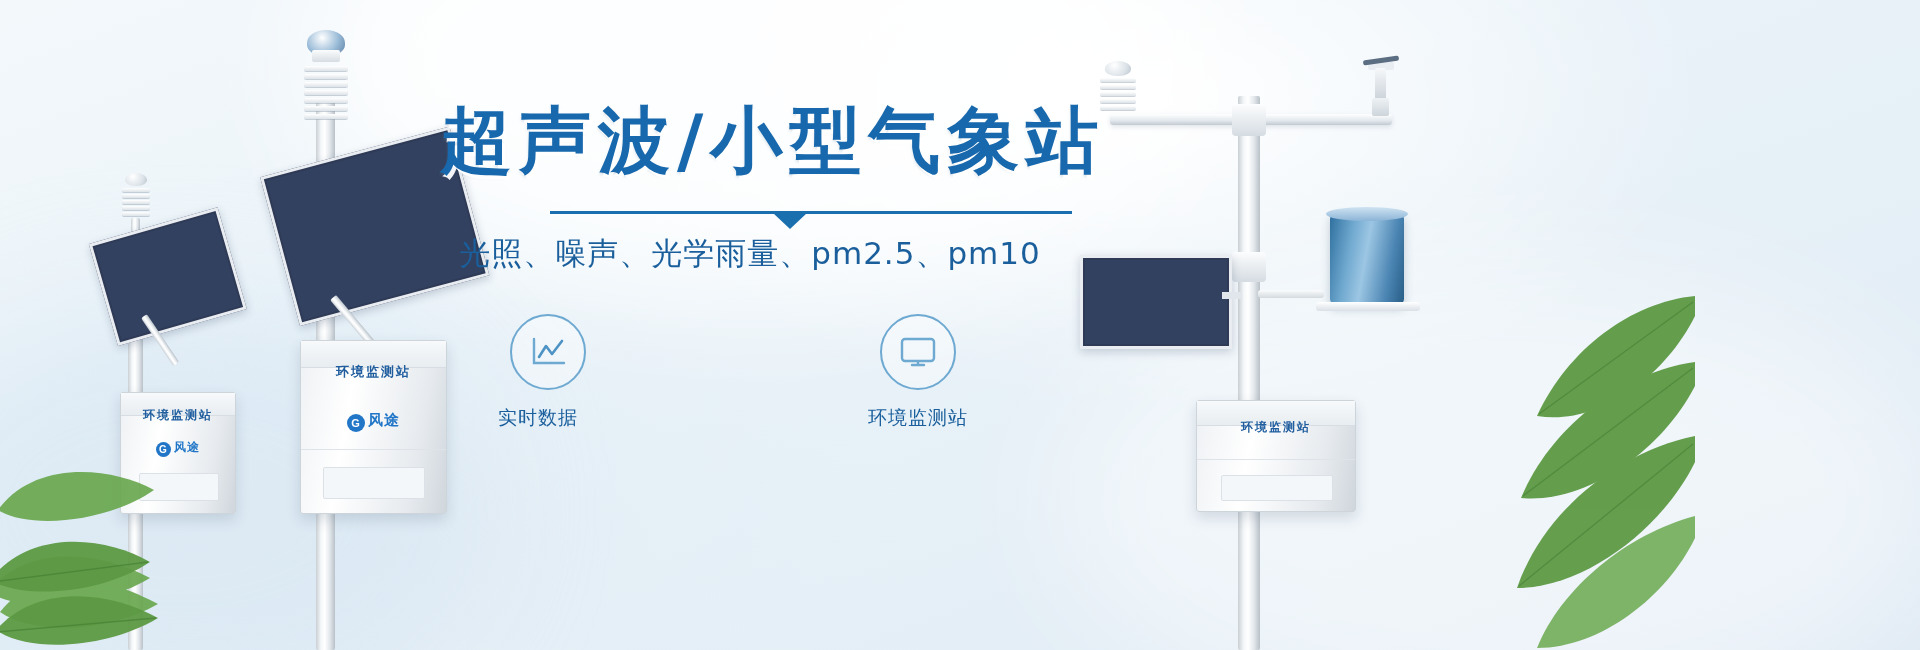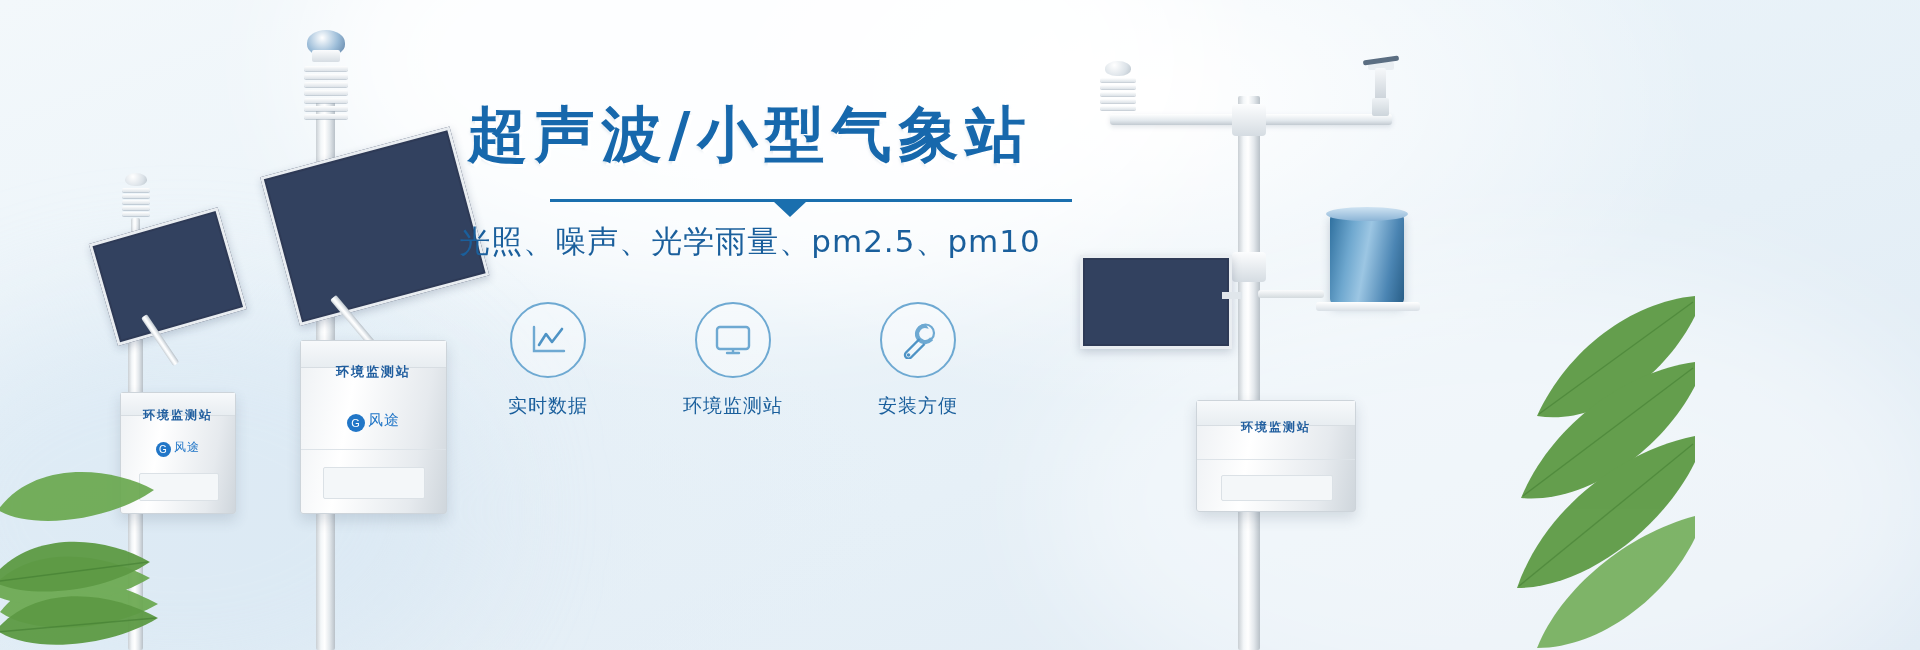--- a/index.html
+++ b/index.html
@@ -27,48 +27,48 @@
   .panel .cells{position:absolute;inset:2px;
      background-image:
       repeating-linear-gradient(to right, rgba(255,255,255,.30) 0 1px, rgba(255,255,255,0) 1px 17px),
       repeating-linear-gradient(to bottom, rgba(255,255,255,.30) 0 1px, rgba(255,255,255,0) 1px 15px),
       linear-gradient(125deg,#3d4d70 0%,#2b3burn 0%,#334463 40%,#46587d 75%,#2d3a55 100%);
      background-color:#32415f;}
   .box{position:absolute;background:linear-gradient(100deg,#eef1f4 0%,#ffffff 34%,#e6eaee 78%,#cfd6dc 100%);
        border:1px solid #cdd4da;border-radius:3px;box-shadow:0 6px 14px rgba(50,70,95,.16);}
   .box .strip{position:absolute;left:0;right:0;height:22px;background:linear-gradient(180deg,#f7f9fb,#e8edf1);border-bottom:1px solid #d7dde2;}
   .boxlabel{position:absolute;left:0;right:0;text-align:center;color:#1f5d9e;font-weight:bold;letter-spacing:2px;}
-  .brand{position:absolute;left:0;right:0;text-align:center;color:#2176c7;font-weight:normal;letter-spacing:1px;white-space:nowrap;}
+  .brand{position:absolute;left:0;right:0;text-align:center;color:#2176c7;font-weight:bold;letter-spacing:1px;white-space:nowrap;}
   .brand .mark{display:inline-block;width:15px;height:15px;border-radius:50%;
       background:#2176c7;color:#fff;font-size:10px;line-height:15px;text-align:center;margin-right:3px;vertical-align:-2px;}
   .sensor-stack{position:absolute;}
   .sensor-stack .fin{position:absolute;left:0;right:0;height:4px;background:linear-gradient(180deg,#ffffff,#dde3e8);border-radius:3px;box-shadow:0 1px 0 rgba(140,155,170,.45);}
   .cap{position:absolute;border-radius:50% 50% 44% 44%;background:radial-gradient(circle at 36% 28%,#ffffff,#dbe2e8 62%,#b9c3cb 100%);}
   .vane{position:absolute;background:#e9eef2;border-radius:2px;}
 
   
   .leaf{position:absolute;pointer-events:none;}
 
   
   #textblock{position:absolute;left:440px;top:104px;width:620px;}
   #title{
-    font-size:60px;line-height:1;font-weight:bold;color:#1768ac;
+    font-size:72px;line-height:1;font-weight:bold;color:#1768ac;
     letter-spacing:7px;white-space:nowrap;text-align:center;
     text-shadow:3px 4px 0 rgba(255,255,255,.95), 0 2px 3px rgba(120,150,175,.25);
     font-family:"DejaVu Sans","Liberation Sans",sans-serif;
   }
   #divider{position:relative;height:26px;margin-top:26px;}
   #divider .line{position:absolute;left:110px;right:-12px;top:9px;height:3px;background:#1a6fae;}
   #divider .tri{position:absolute;left:333px;top:11px;width:0;height:0;
       border-left:17px solid transparent;border-right:17px solid transparent;border-top:16px solid #1a6fae;}
   .subline{font-size:31px;line-height:50px;color:#1a5f9c;letter-spacing:1px;white-space:nowrap;text-align:center;
       font-family:"DejaVu Sans","Liberation Sans",sans-serif;}
 
   #features{display:flex;justify-content:space-between;width:470px;margin:36px auto 0 58px;}
-  .feature{width:100px;text-align:center;}
+  .feature{width:100px;text-align:left;}
   .fcircle{width:72px;height:72px;border-radius:50%;border:2px solid #6ea9d2;margin:0 auto;
       display:flex;align-items:center;justify-content:center;background:rgba(255,255,255,.35);}
   .flabel{margin-top:15px;font-size:19px;color:#1a5f9c;letter-spacing:1px;white-space:nowrap;
       font-family:"DejaVu Sans","Liberation Sans",sans-serif;}
   svg{display:block;}
 </style>
 </head>
 <body>
 
 <div id="banner">
@@ -247,28 +247,17 @@
         <div class="fcircle">
           <svg width="42" height="34" viewBox="0 0 42 34">
             <rect x="5" y="4" width="32" height="22" rx="3" fill="none" stroke="#6ea9d2" stroke-width="2.4"></rect>
             <path d="M15 30 H27" stroke="#6ea9d2" stroke-width="2.4" stroke-linecap="round"></path>
             <path d="M21 26 V30" stroke="#6ea9d2" stroke-width="2.4"></path>
           </svg>
         </div>
         <div class="flabel">环境监测站</div>
       </div>
 
-      <div class="feature">
-        <div class="fcircle">
-          <svg width="40" height="38" viewBox="0 0 40 38">
-            <path d="M27 4 a9 9 0 1 0 6.5 15.3 l-1.4-1.4 a7 7 0 1 1 -3.7 -11.8 Z" fill="none" stroke="#6ea9d2" stroke-width="2.2"></path>
-            <circle cx="27.5" cy="12" r="8.5" fill="none" stroke="#6ea9d2" stroke-width="2.2"></circle>
-            <path d="M21.5 18 L8 31.5 a3.5 3.5 0 0 0 5 5 L26.5 23" fill="none" stroke="#4e93c5" stroke-width="2.4" stroke-linejoin="round"></path>
-            <circle cx="10.5" cy="34" r="1.8" fill="#4e93c5"></circle>
-          </svg>
-        </div>
-        <div class="flabel">安装方便</div>
-      </div>
 
     </div>
   </div>
 
 </div>
 
 </body></html>

